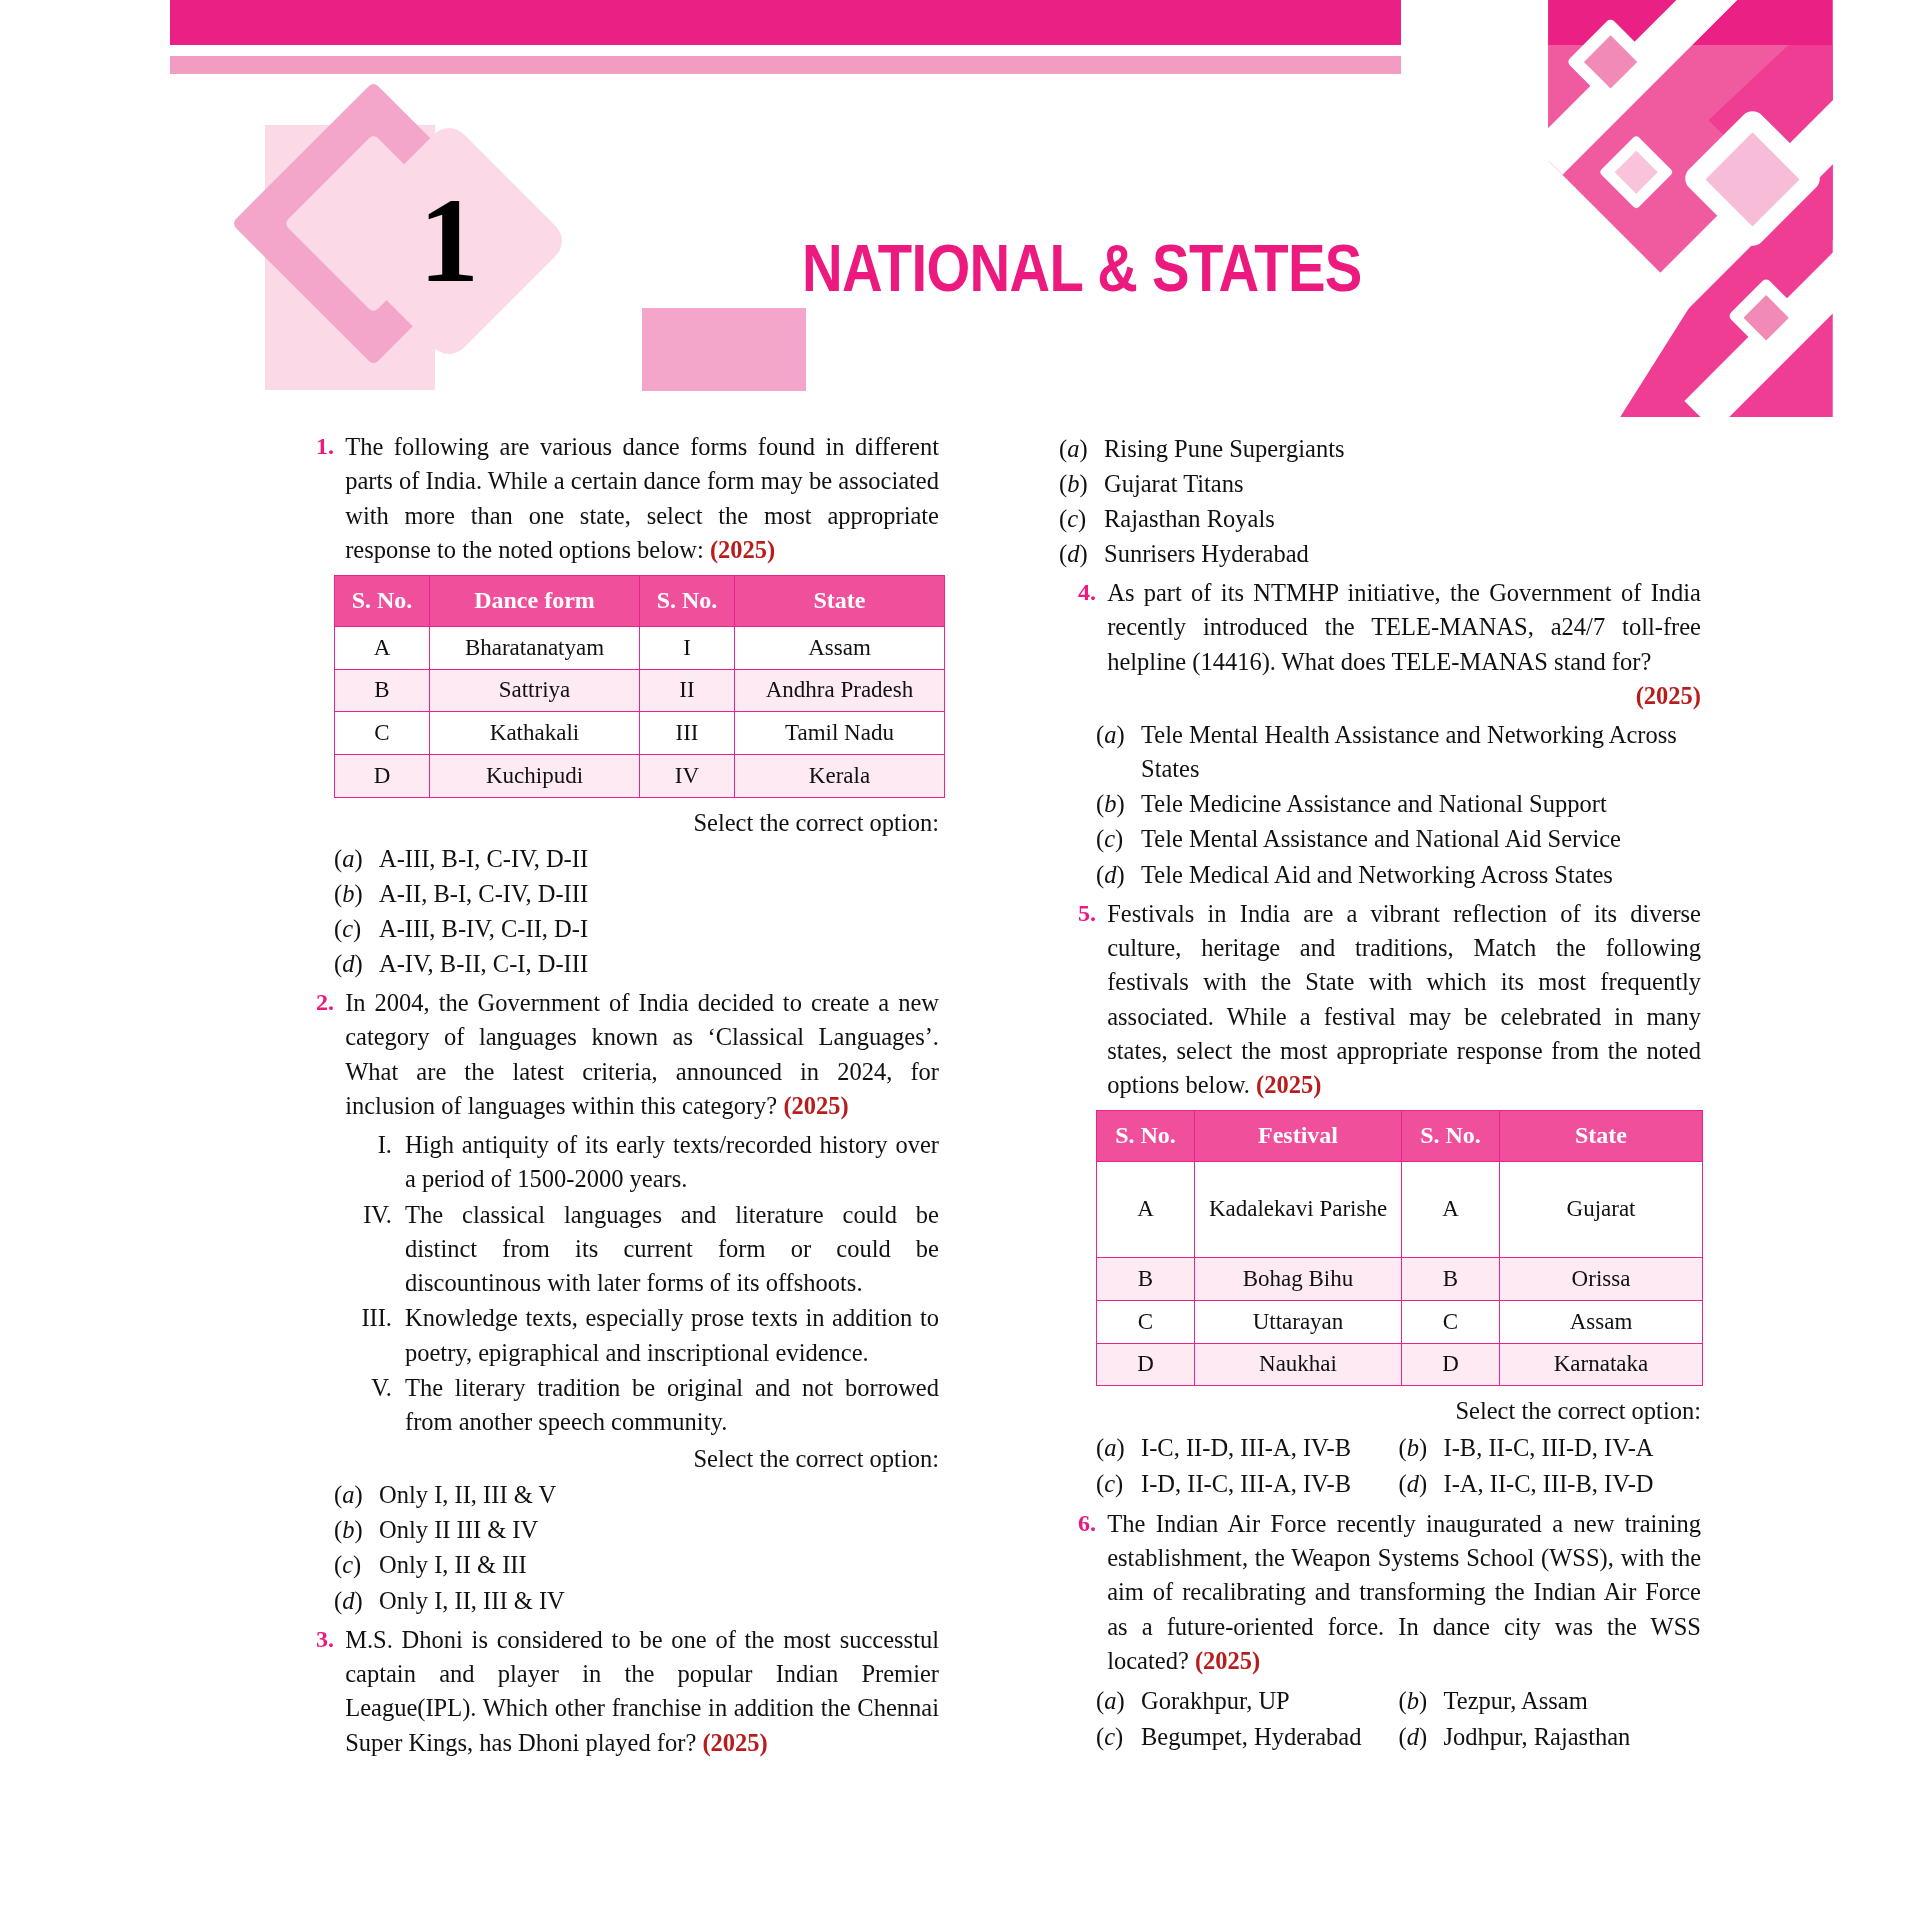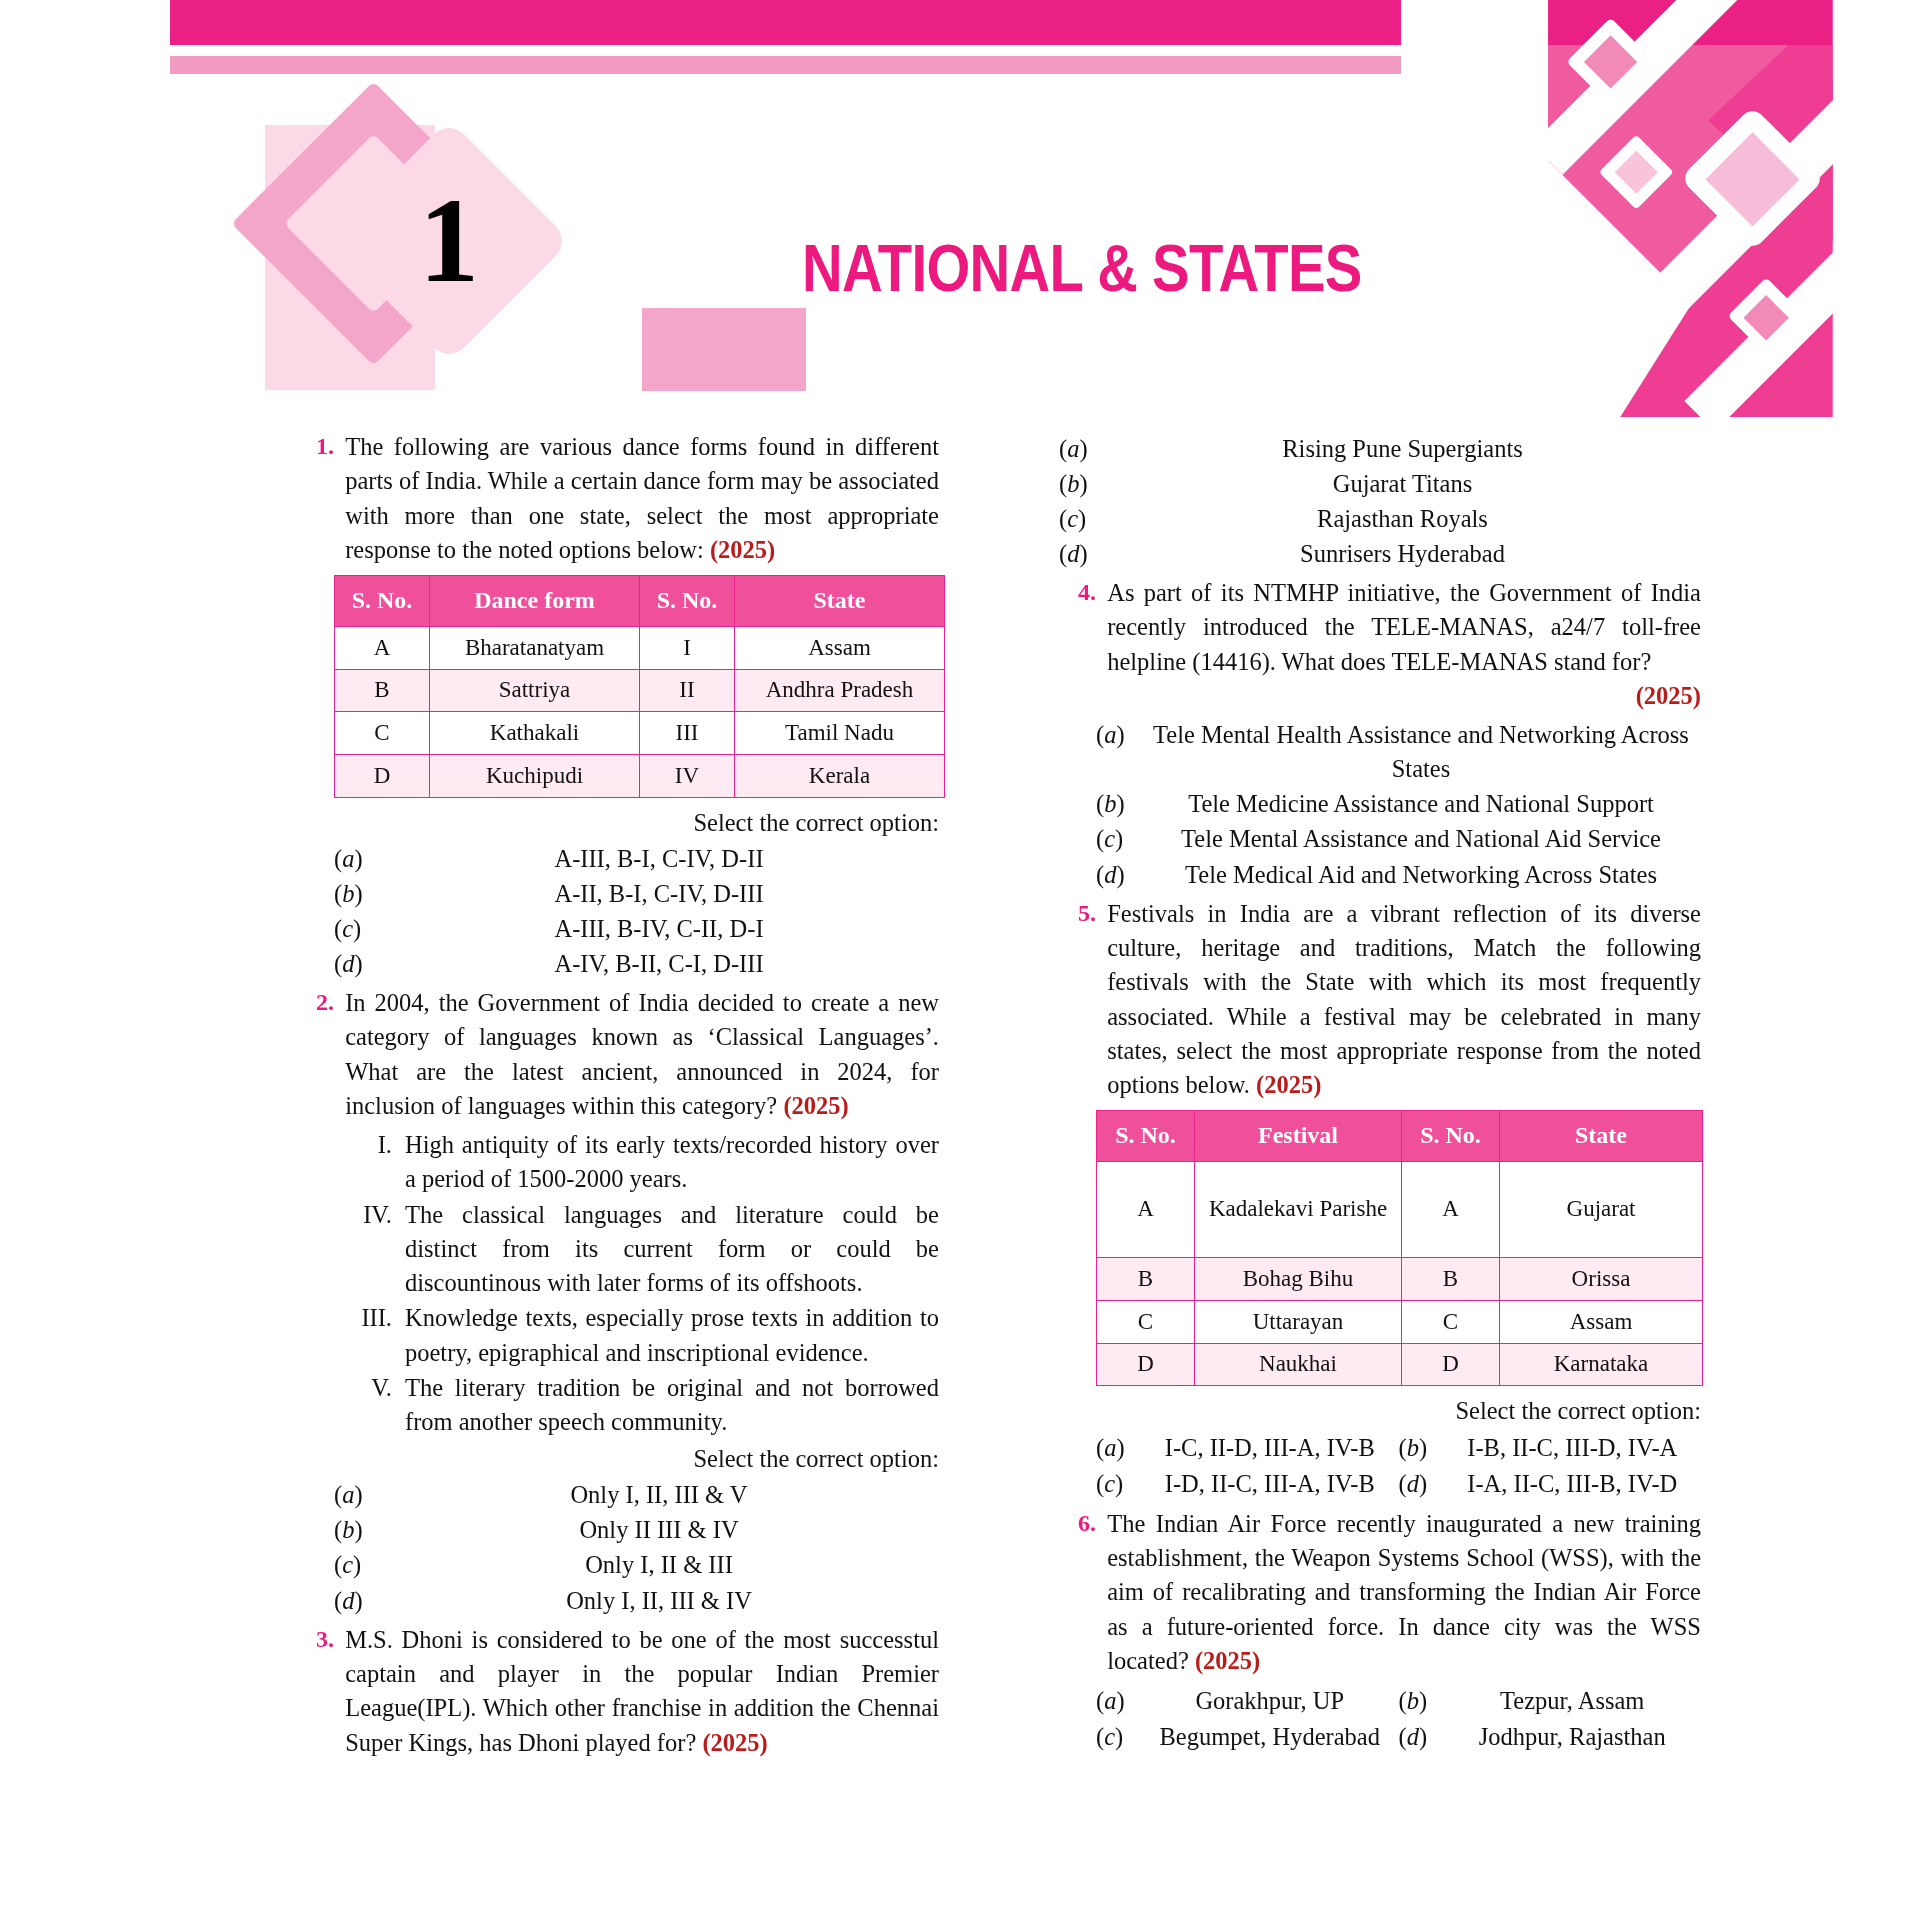--- a/index.html
+++ b/index.html
@@ -75,21 +75,21 @@
     color:#ec1a7f; font-weight:700; font-size:24px;
   }
   .q-body { flex:1 1 auto; text-align:justify; text-justify:inter-word; }
   .yr { color:#b91c1c; font-weight:700; white-space:nowrap; }
 
   
   .opts { margin:1.6px 0 4.8px 0; }
   .opt { display:flex; margin:0.8px 0; }
   .opt-lbl { width:45px; flex:0 0 45px; font-style:italic; }
   .opt-lbl .par { font-style:normal; }
-  .opt-txt { flex:1 1 auto;text-align:center; }
+  .opt-txt { flex:1 1 auto; }
 
   .opts-ind { margin-left:37px; }
 
   
   .opts2 { display:flex; flex-wrap:wrap; margin:1.6px 0 4.8px 37px; }
   .opts2 .opt { width:50%; box-sizing:border-box; }
 
   
   .rlist { margin:1.6px 0 3.2px 37px; }
   .ritem { display:flex; margin:0.8px 0; }
@@ -251,21 +251,21 @@
       <div class="opt-txt">A-III, B-IV, C-II, D-I</div>
     </div>
     <div class="opt">
       <div class="opt-lbl"><span class="par">(</span>d<span class="par">)</span></div>
       <div class="opt-txt">A-IV, B-II, C-I, D-III</div>
     </div>
   </div>
 
   <div class="q">
     <div class="q-num">2.</div>
-    <div class="q-body"><span>In 2004, the Government of India decided to create a new category of languages known as ‘Classical Languages’. What are the latest ancient, announced in 2024, for inclusion of languages within this category? </span><span class="yr">(2025)</span></div>
+    <div class="q-body"><span>In 2004, the Government of India decided to create a new category of languages known as ‘Classical Languages’. What are the latest criteria, announced in 2024, for inclusion of languages within this category? </span><span class="yr">(2025)</span></div>
   </div>
 
   <div class="rlist">
     <div class="ritem">
       <div class="r-num">I.</div>
       <div class="r-txt">High antiquity of its early texts/recorded history over a period of 1500-2000 years.</div>
     </div>
     <div class="ritem">
       <div class="r-num">IV.</div>
       <div class="r-txt">The classical languages and literature could be distinct from its current form or could be discountinous with later forms of its offshoots.</div>

